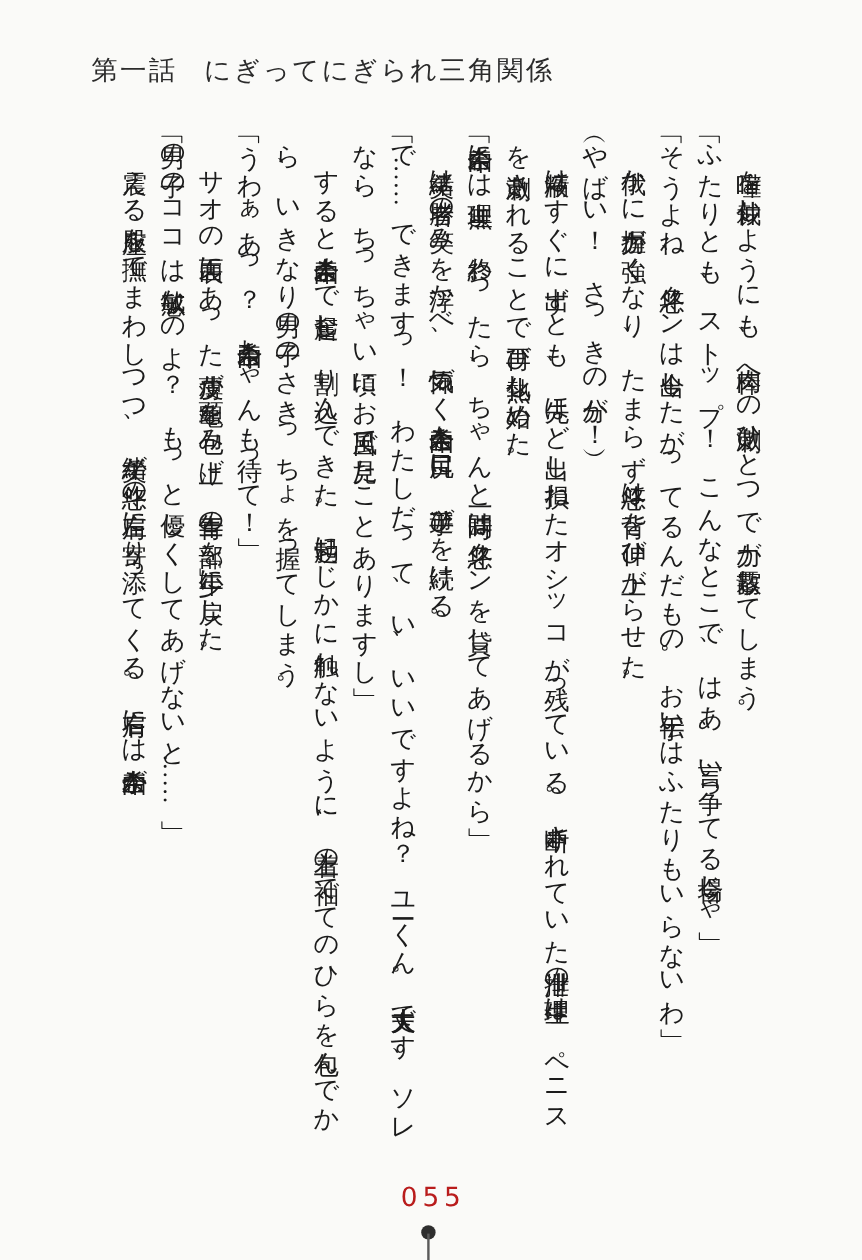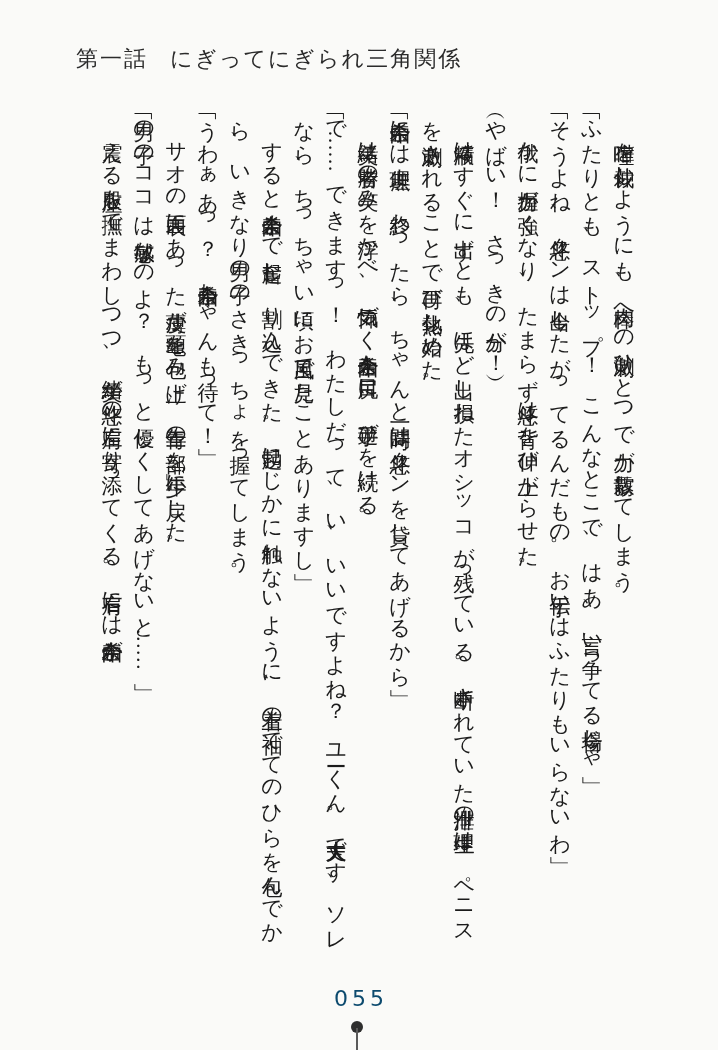--- a/index.html
+++ b/index.html
@@ -51,21 +51,21 @@
   .page-number {
     position: absolute;
     top: 986px;
     left: 0;
     width: 718px;
     text-align: center;
     font-family: "DejaVu Sans", "Liberation Sans", sans-serif;
     font-size: 22px;
     letter-spacing: 4px;
     text-indent: 4px; 
-    color: #0c4a6e;
+    color: #b91c1c;
   }
   .marker-dot {
     position: absolute;
     left: 351px;
     top: 1021px;
     width: 12px;
     height: 12px;
     border-radius: 50%;
     background: #2e2e2e;
   }

